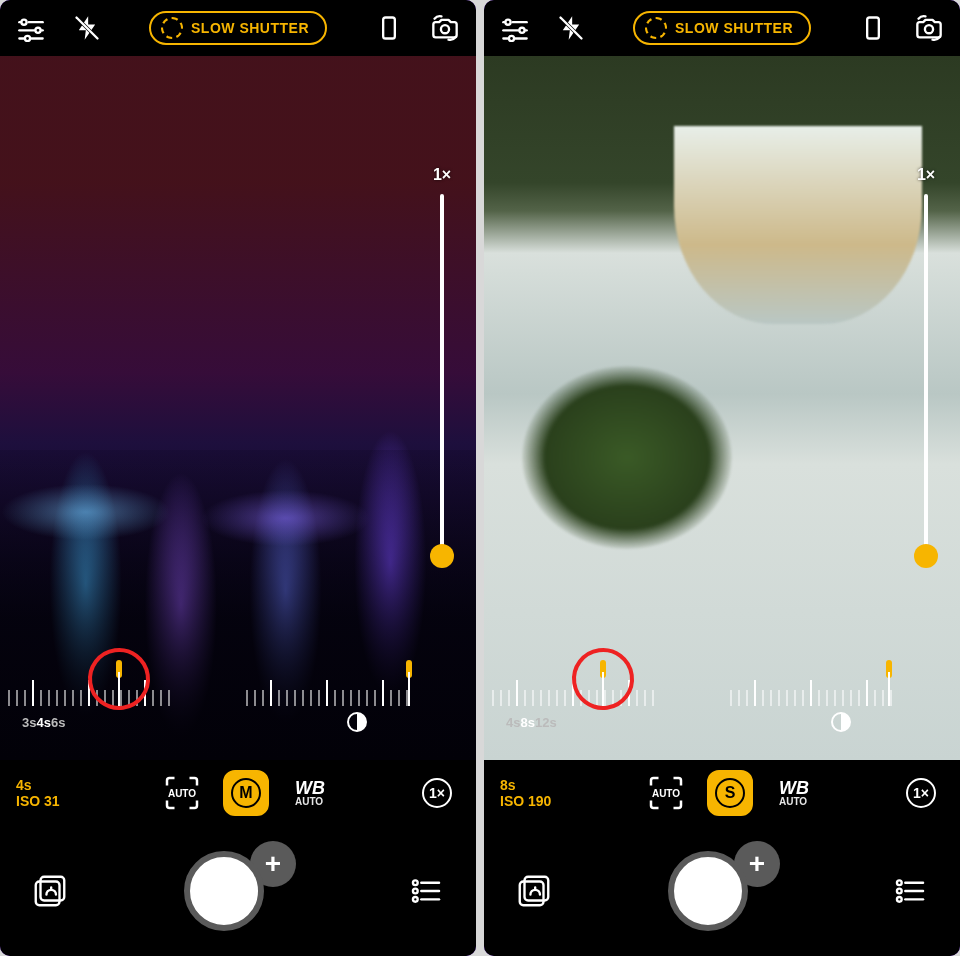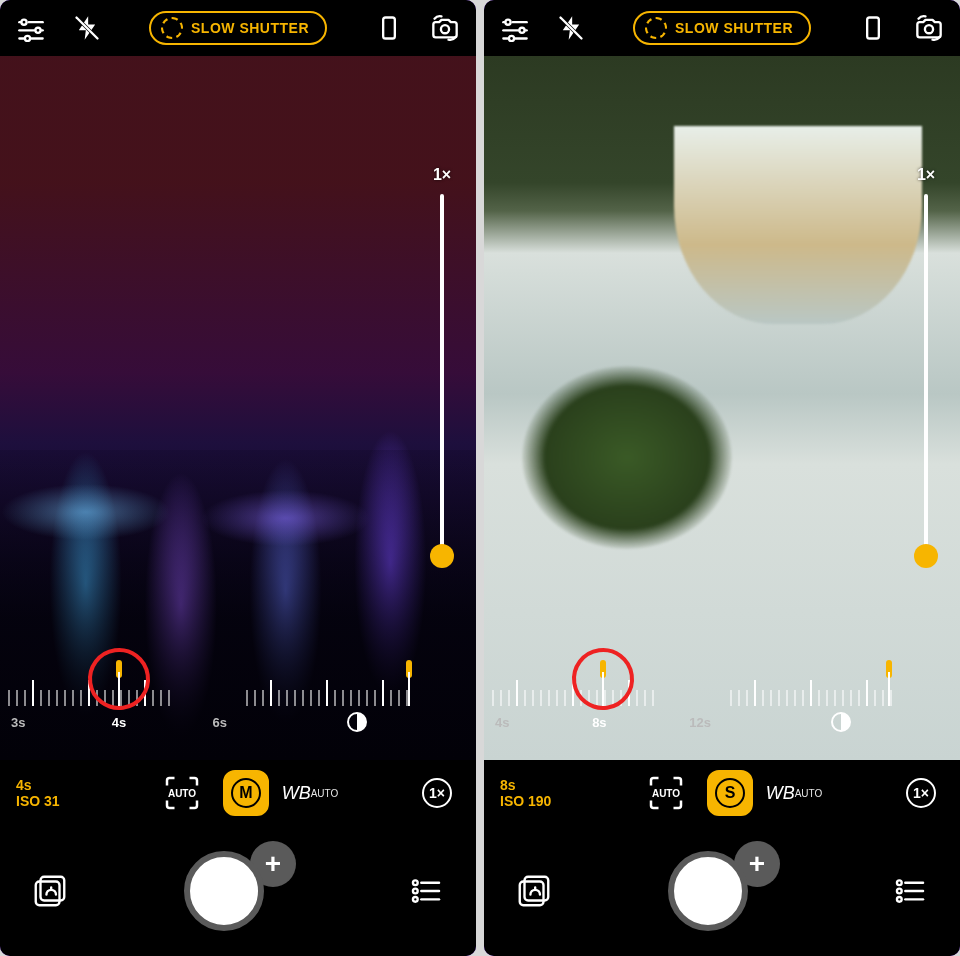--- a/index.html
+++ b/index.html
@@ -101,21 +101,21 @@
   .ticks i.tall{height:26px;background:#fff}
   .mark{
     position:absolute;bottom:64px;width:6px;height:18px;border-radius:3px;background:var(--yellow);
     transform:translateX(-50%);
   }
   .dial .center{
     position:absolute;bottom:36px;width:2px;height:34px;background:#fff;transform:translateX(-50%);
   }
   .dial .vals{
     position:absolute;left:0;right:0;bottom:12px;
-    display:flex;justify-content:space-between;padding:0 11px;
+    display:flex;padding:0 22px;
     color:#bbb;font-size:13px;font-weight:600;
   }
   .dial .vals span.hi{color:#fff}
   .circle-ann{
     position:absolute;width:62px;height:62px;border:4px solid #e22;border-radius:50%;
     transform:translate(-50%,-50%) rotate(-8deg);
     pointer-events:none;
   }
   .ev-icon{
     position:absolute;bottom:8px;left:50%;transform:translateX(-50%);
@@ -139,21 +139,21 @@
   .ctrl.bare{border:none}
   .ctrl.yellow{background:var(--yellow);border-color:var(--yellow);color:#000}
   .ctrl .inner{
     width:30px;height:30px;border-radius:50%;border:2px solid currentColor;
     display:flex;align-items:center;justify-content:center;font-weight:900
   }
   .ctrl.af{border-radius:10px;font-size:10px;font-weight:800}
   .ctrl.af svg{width:40px;height:40px}
   .ctrl.zoomx{border-radius:999px}
   .ctrl.zoomx .inner{border:2px solid #fff;font-size:14px}
-  .wb{font-weight:400;font-size:18px;font-style:italic;display:flex;flex-direction:row;align-items:center;line-height:.9}
+  .wb{font-weight:700;font-size:18px;font-style:italic;display:flex;flex-direction:column;align-items:flex-start;line-height:.9}
   .wb small{font-size:10px;font-style:normal;opacity:.9}
   .controls .grow{flex:1}
   
   .shutterrow{
     height:130px;background:#000;
     display:flex;align-items:center;justify-content:space-between;
     padding:0 28px;
   }
   .gallery, .last{
     width:44px;height:44px;display:flex;align-items:center;justify-content:center;color:#fff

